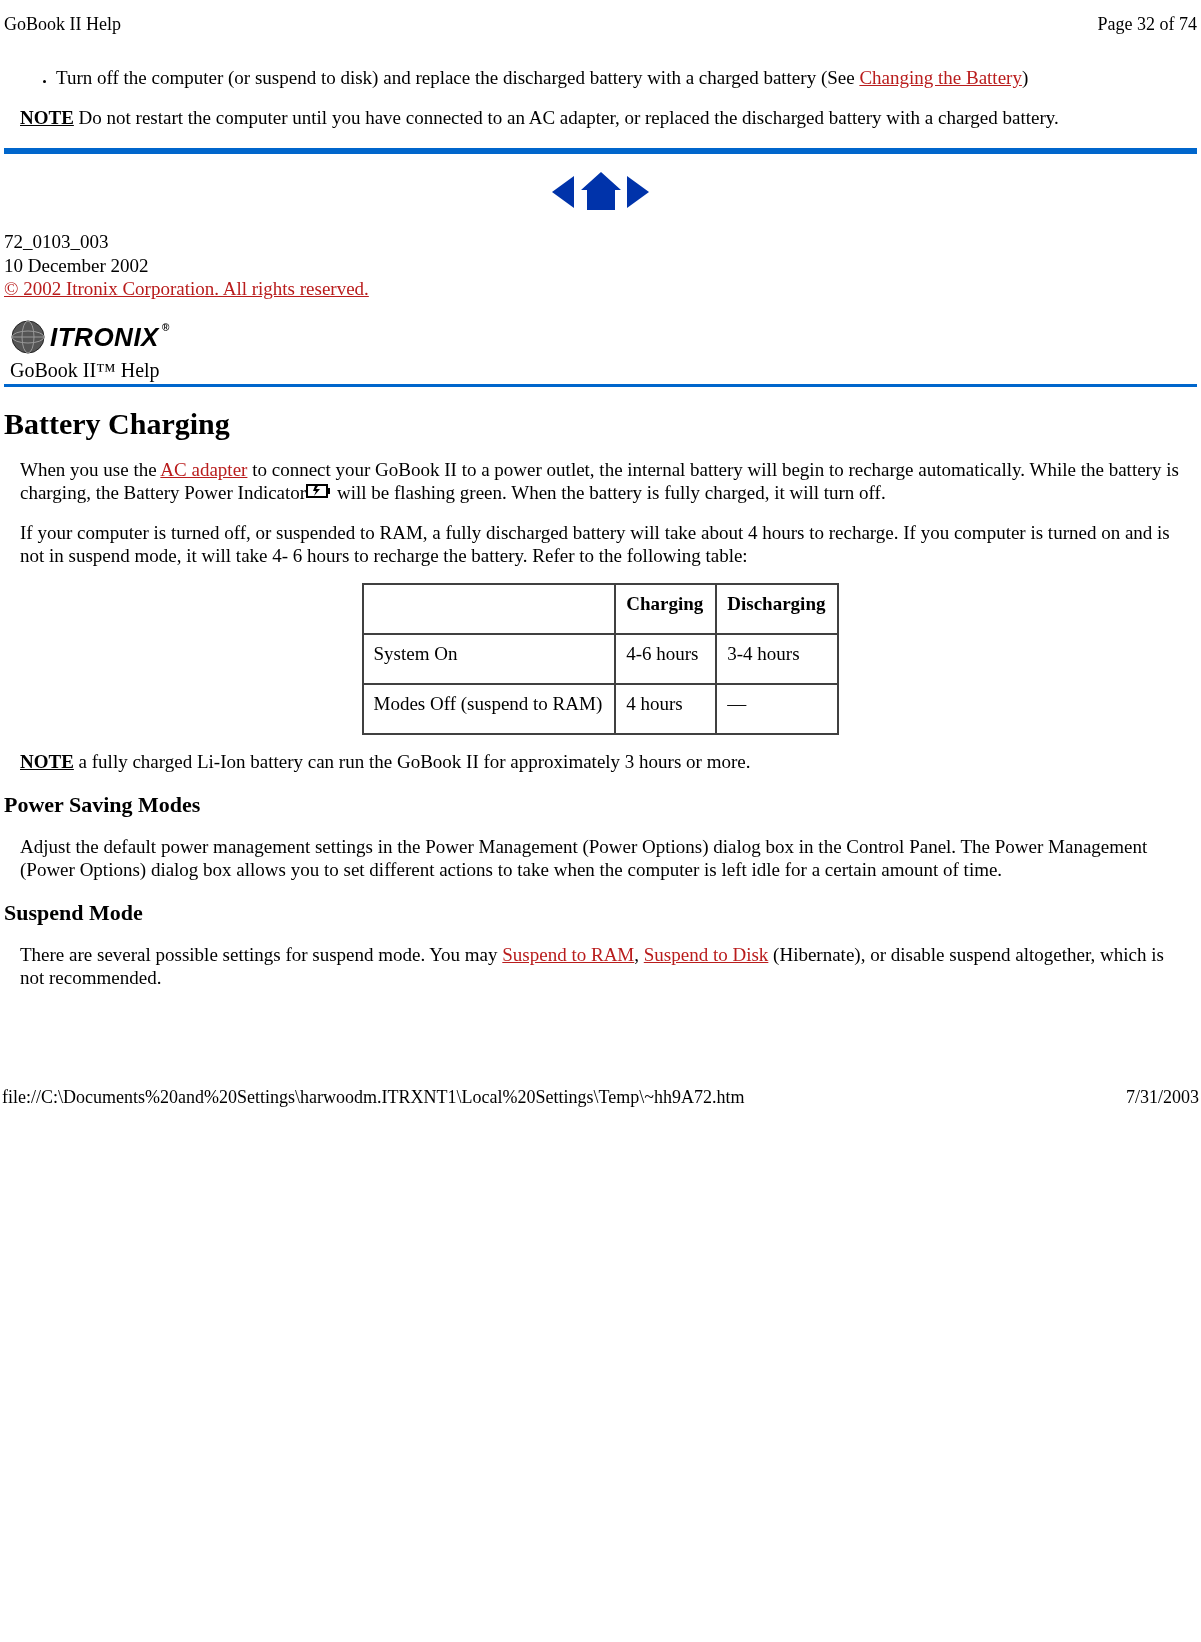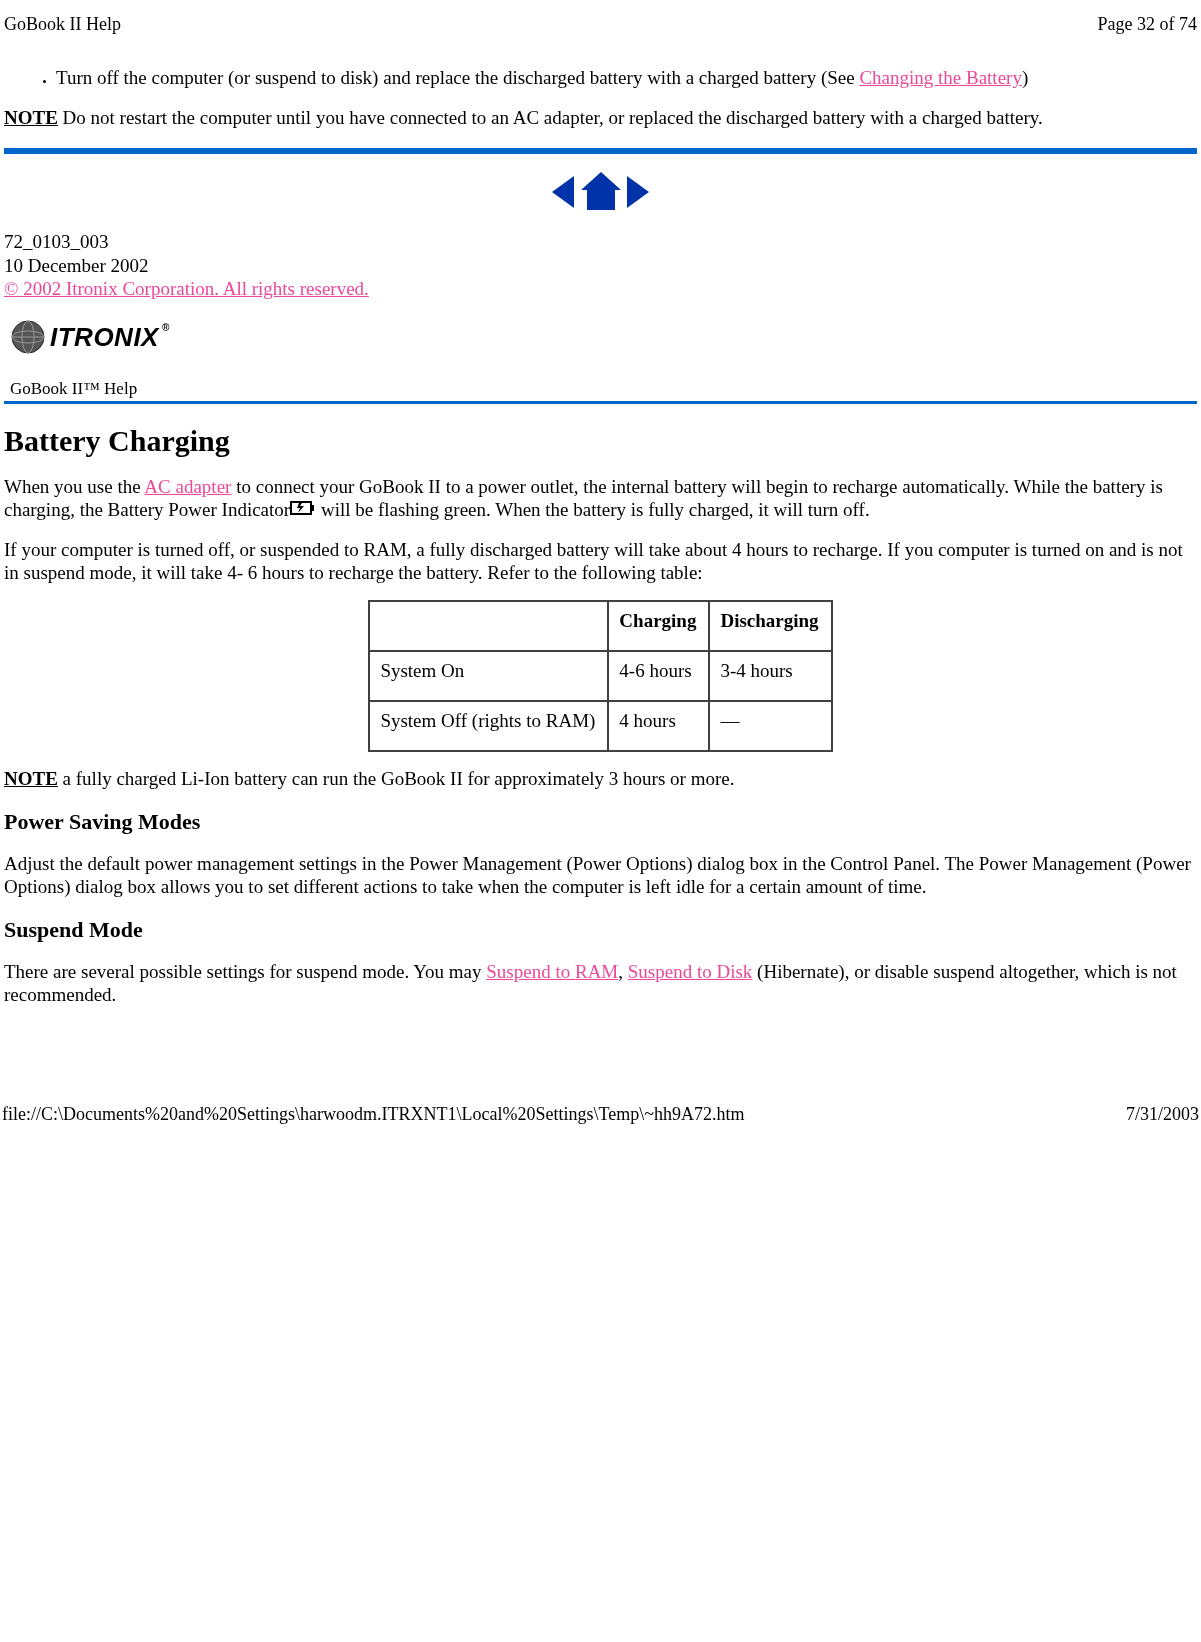--- a/index.html
+++ b/index.html
@@ -24,29 +24,29 @@
       padding-left: 52px;
     }
     li {
       list-style-type: disc;
       margin-left: 0;
     }
     li::marker {
       font-size: 11px;
     }
     a {
-      color: #ec4899;
+      color: #b91c1c;
       text-decoration: underline;
     }
     .note-label {
       text-decoration: underline;
       font-weight: bold;
     }
     p {
-      margin: 16px 0;
+      margin: 16px 16px;
       line-height: 1.2;
     }
     hr.blue-bar {
       border: none;
       height: 6px;
       background: #0066CC;
       margin: 18px 0 8px 0;
     }
     .nav-icons {
       text-align: center;
@@ -82,22 +82,22 @@
     .logo-reg {
       font-family: Arial, Helvetica, sans-serif;
       font-size: 10px;
       font-weight: bold;
       vertical-align: top;
       position: relative;
       top: -10px;
       left: -1px;
     }
     .help-label {
-      margin-top: 24px;
-      font-size: 17px;
+      margin-top: 4px;
+      font-size: 20px;
     }
     hr.thin-blue {
       border: none;
       height: 3px;
       background: #0066CC;
       margin: 0 0 4px 0;
     }
     h1 {
       font-size: 30px;
       font-weight: bold;
@@ -209,21 +209,21 @@
       <th></th>
       <th>Charging</th>
       <th>Discharging</th>
     </tr>
     <tr>
       <td>System On</td>
       <td>4-6 hours</td>
       <td>3-4 hours</td>
     </tr>
     <tr>
-      <td>System Off (rights to RAM)</td>
+      <td>Modes Off (suspend to RAM)</td>
       <td>4 hours</td>
       <td>—</td>
     </tr>
   </tbody>
     </table>
 
   <p>
     <span class="note-label">NOTE</span><span> a fully charged Li-Ion battery can run the GoBook II for approximately 3 hours or more.</span>
   </p>
 

